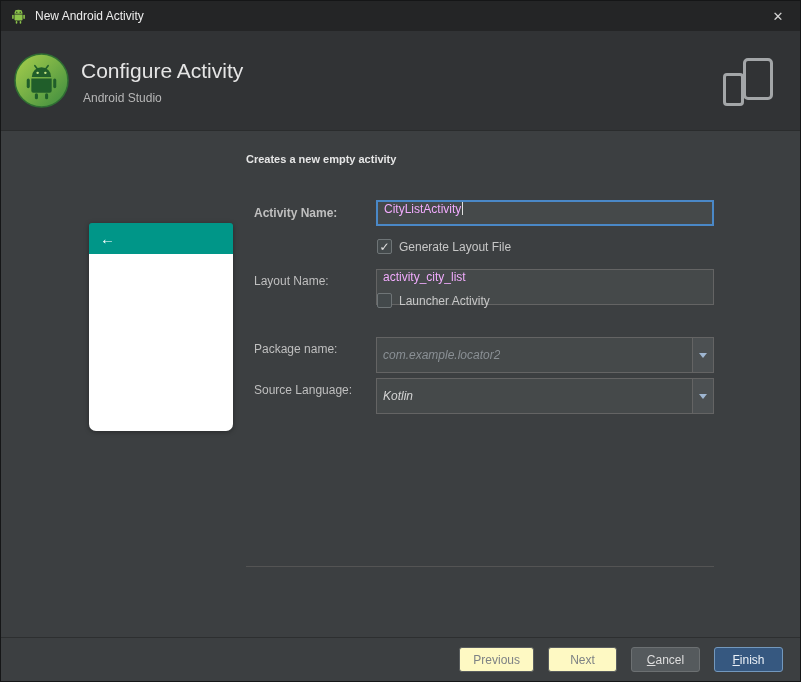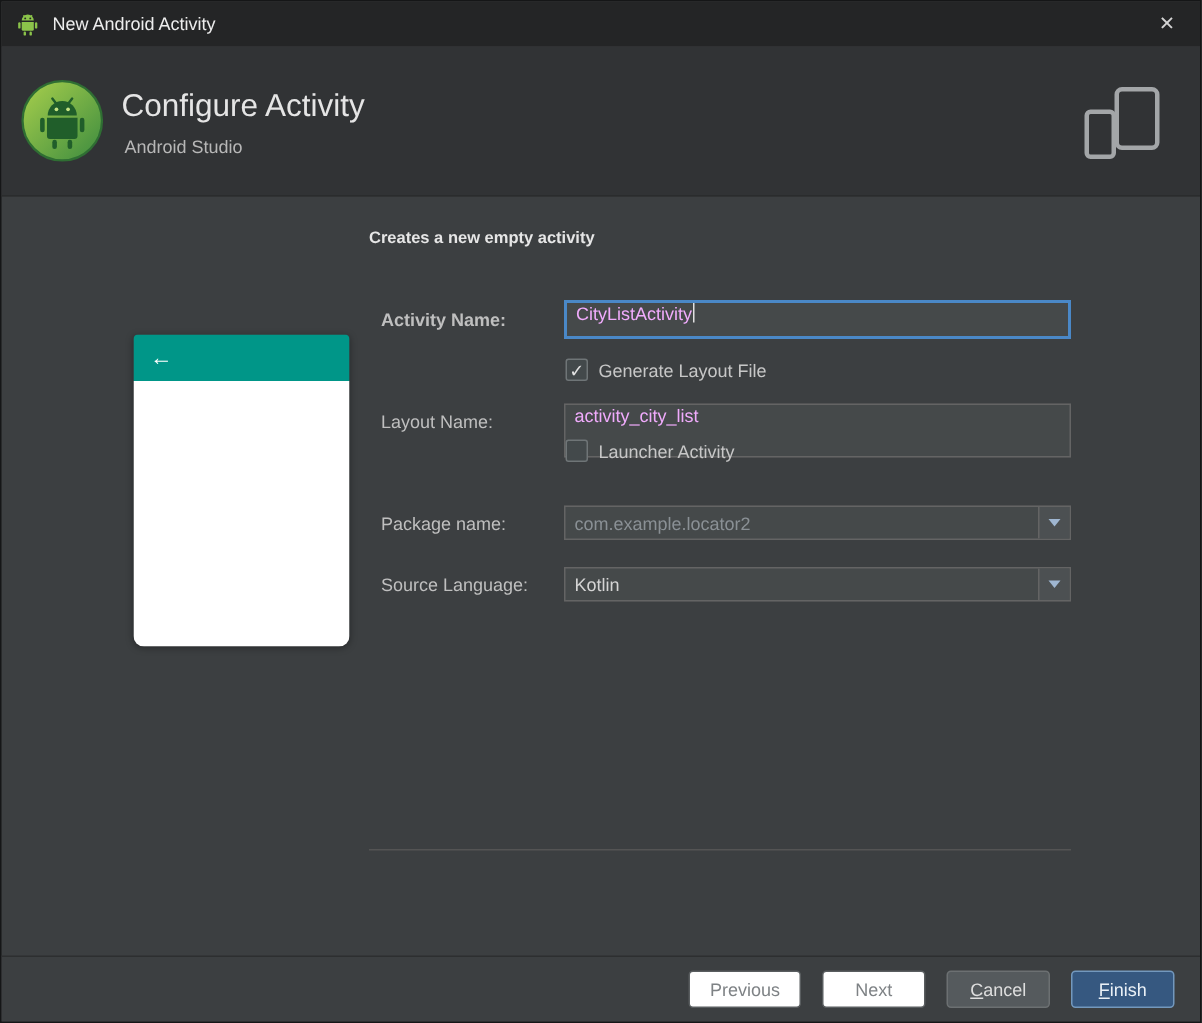--- a/index.html
+++ b/index.html
@@ -86,24 +86,25 @@
   .row-launcher { top:162px; }
   .checkbox {
     width:15px; height:15px; background:#43494b;
     border:1px solid #6f7577; border-radius:2px;
     display:inline-flex; align-items:center; justify-content:center;
   }
   .checkbox .mark { color:#e2e2e2; font-size:12px; line-height:1; }
   .check-label { font-size:12px; color:#c7c7c7; }
 
   .combo {
-    position:absolute; left:375px; width:338px; height:23px;
+    position:absolute; left:375px; width:338px; height:36px;
     background:#45494a; border:1px solid #646464;
     font-size:12px; display:flex; align-items:center;
     padding:0 24px 0 6px;
+    font-style:italic;
   }
   .combo-package { top:206px; }
   .combo-source  { top:247px; }
   .combo-text { white-space:nowrap; overflow:hidden; color:#d4d4d4; }
   .combo-text.muted { color:#8a9095; }
   .combo-btn {
     position:absolute; right:0; top:0; bottom:0; width:21px;
     background:#4c5052; border-left:1px solid #646464;
     display:flex; align-items:center; justify-content:center;
   }
@@ -123,21 +124,21 @@
     display:flex; align-items:center; justify-content:flex-end;
     gap:14px; padding-right:17px;
   }
   .btn {
     min-width:69px; height:25px; padding:0 13px;
     font-family:inherit; font-size:12px;
     background:#555a5d; color:#dedede;
     border:1px solid #6c7072; border-radius:3px;
     display:inline-flex; align-items:center; justify-content:center;
   }
-  .btn.disabled { background:#ffffff; border-color:#595d5f; color:#7e8285; }
+  .btn.disabled { background:#fef9c3; border-color:#595d5f; color:#7e8285; }
   .btn.primary  { background:#365880; border-color:#7398bd; color:#eaf0f6; }
   .btn u { text-decoration:underline; }
 </style>
 </head>
 <body>
 
 <div class="window">
 
   <div class="titlebar">
     <span class="tb-icon">

